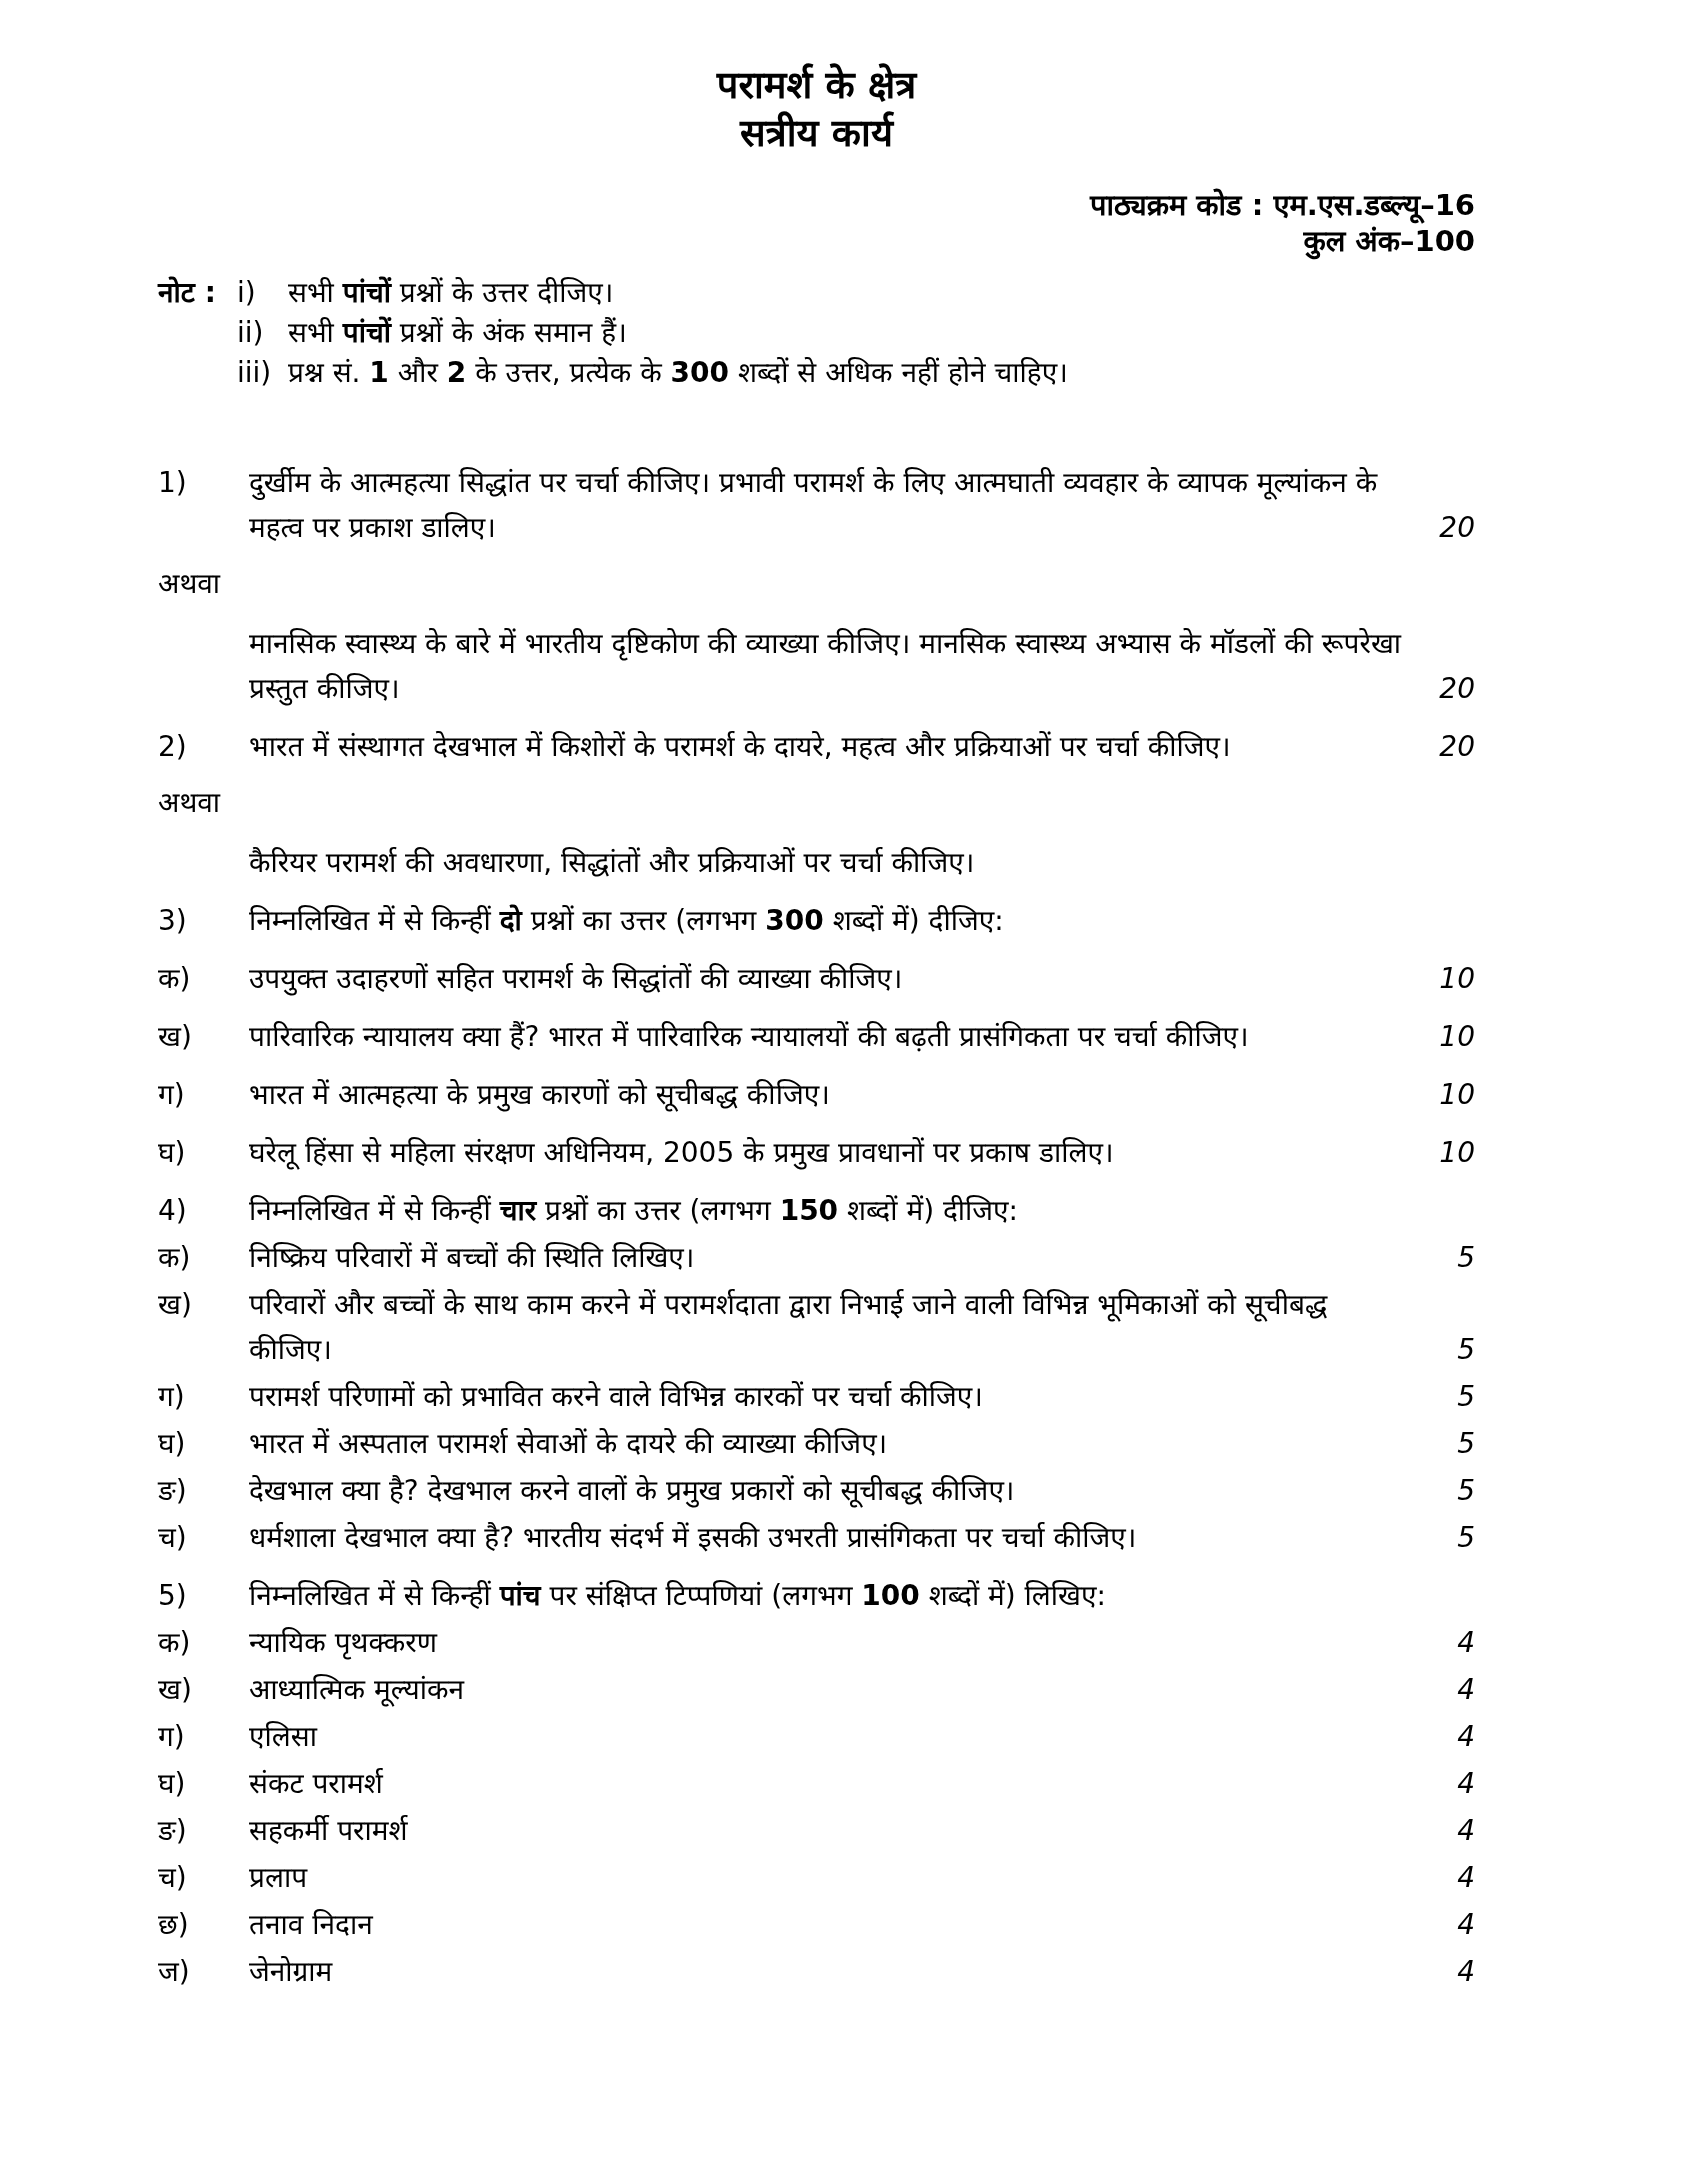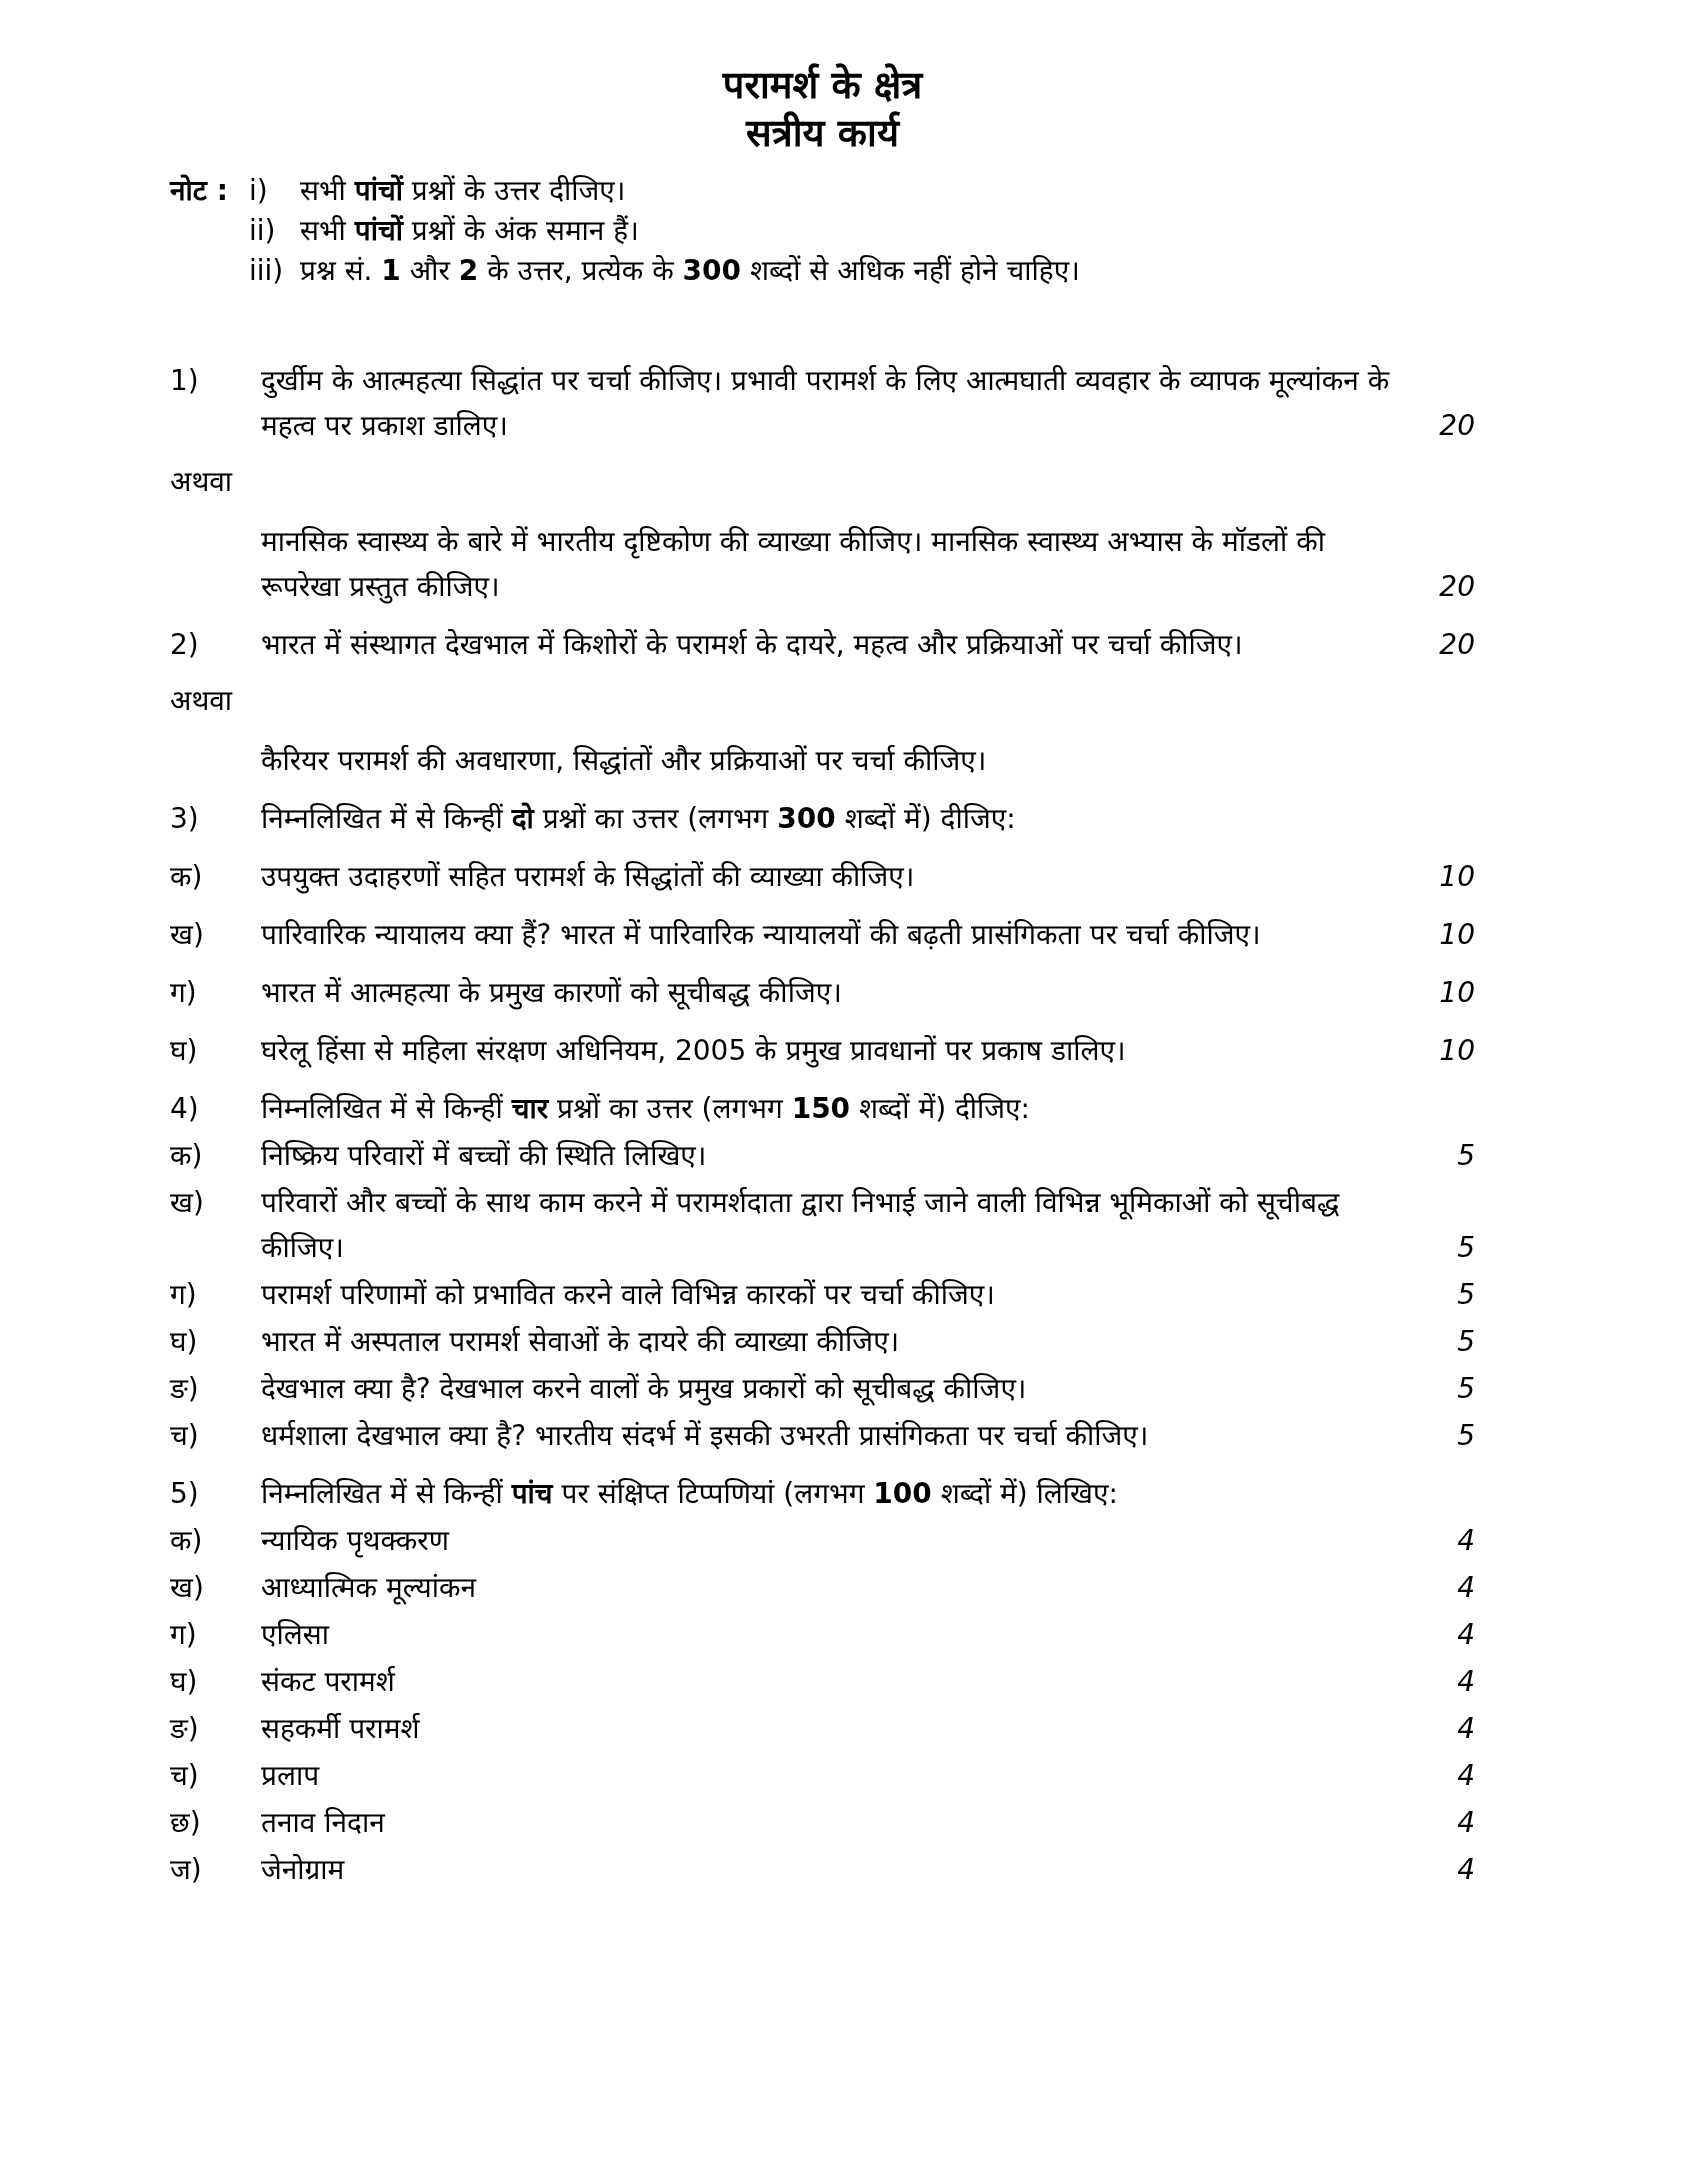--- a/index.html
+++ b/index.html
@@ -1,20 +1,20 @@
 <!DOCTYPE html>
 <html><head>
 <meta charset="utf-8">
 <style>
   html,body{margin:0;padding:0;background:#e8e8e8;}
   .page{
     width:1683px;height:2178px;background:#ffffff;color:#000000;
     font-family:"DejaVu Sans","Liberation Sans",sans-serif;
     font-size:28px;line-height:45px;
-    box-sizing:border-box;padding-top:61px;margin:0 auto;position:relative;padding-left:12px;
+    box-sizing:border-box;padding-top:61px;margin:0 auto;position:relative;
   }
   .content{margin:0 208px 0 158px;}
   .title-line{text-align:center;font-weight:bold;font-size:38px;line-height:48px;}
   .hdr-right{text-align:right;font-weight:bold;font-size:29px;line-height:36px;margin-top:30px;}
   .note{display:flex;margin-top:14px;line-height:40px;gap:12px;}
   .note-label{font-weight:bold;width:67px;flex:none;}
   .note-items{flex:1;}
   .note-item{display:flex;}
   .note-num{width:51px;flex:none;}
   .note-text{flex:1;}
@@ -28,20 +28,24 @@
 </style>
 </head>
 <body>
 
 <div class="page">
   <div class="content">
 
     <div class="title-line">परामर्श के क्षेत्र</div>
     <div class="title-line">सत्रीय कार्य</div>
 
+    <div class="hdr-right">
+      <div>पाठ्यक्रम कोड : एम.एस.डब्ल्यू–16</div>
+      <div>कुल अंक–100</div>
+    </div>
 
     <div class="note">
       <div class="note-label">नोट :</div>
       <div class="note-items">
         <div class="note-item">
           <div class="note-num">i)</div>
           <div class="note-text">सभी <b>पांचों</b> प्रश्नों के उत्तर दीजिए।</div>
         </div>
         <div class="note-item">
           <div class="note-num">ii)</div>

